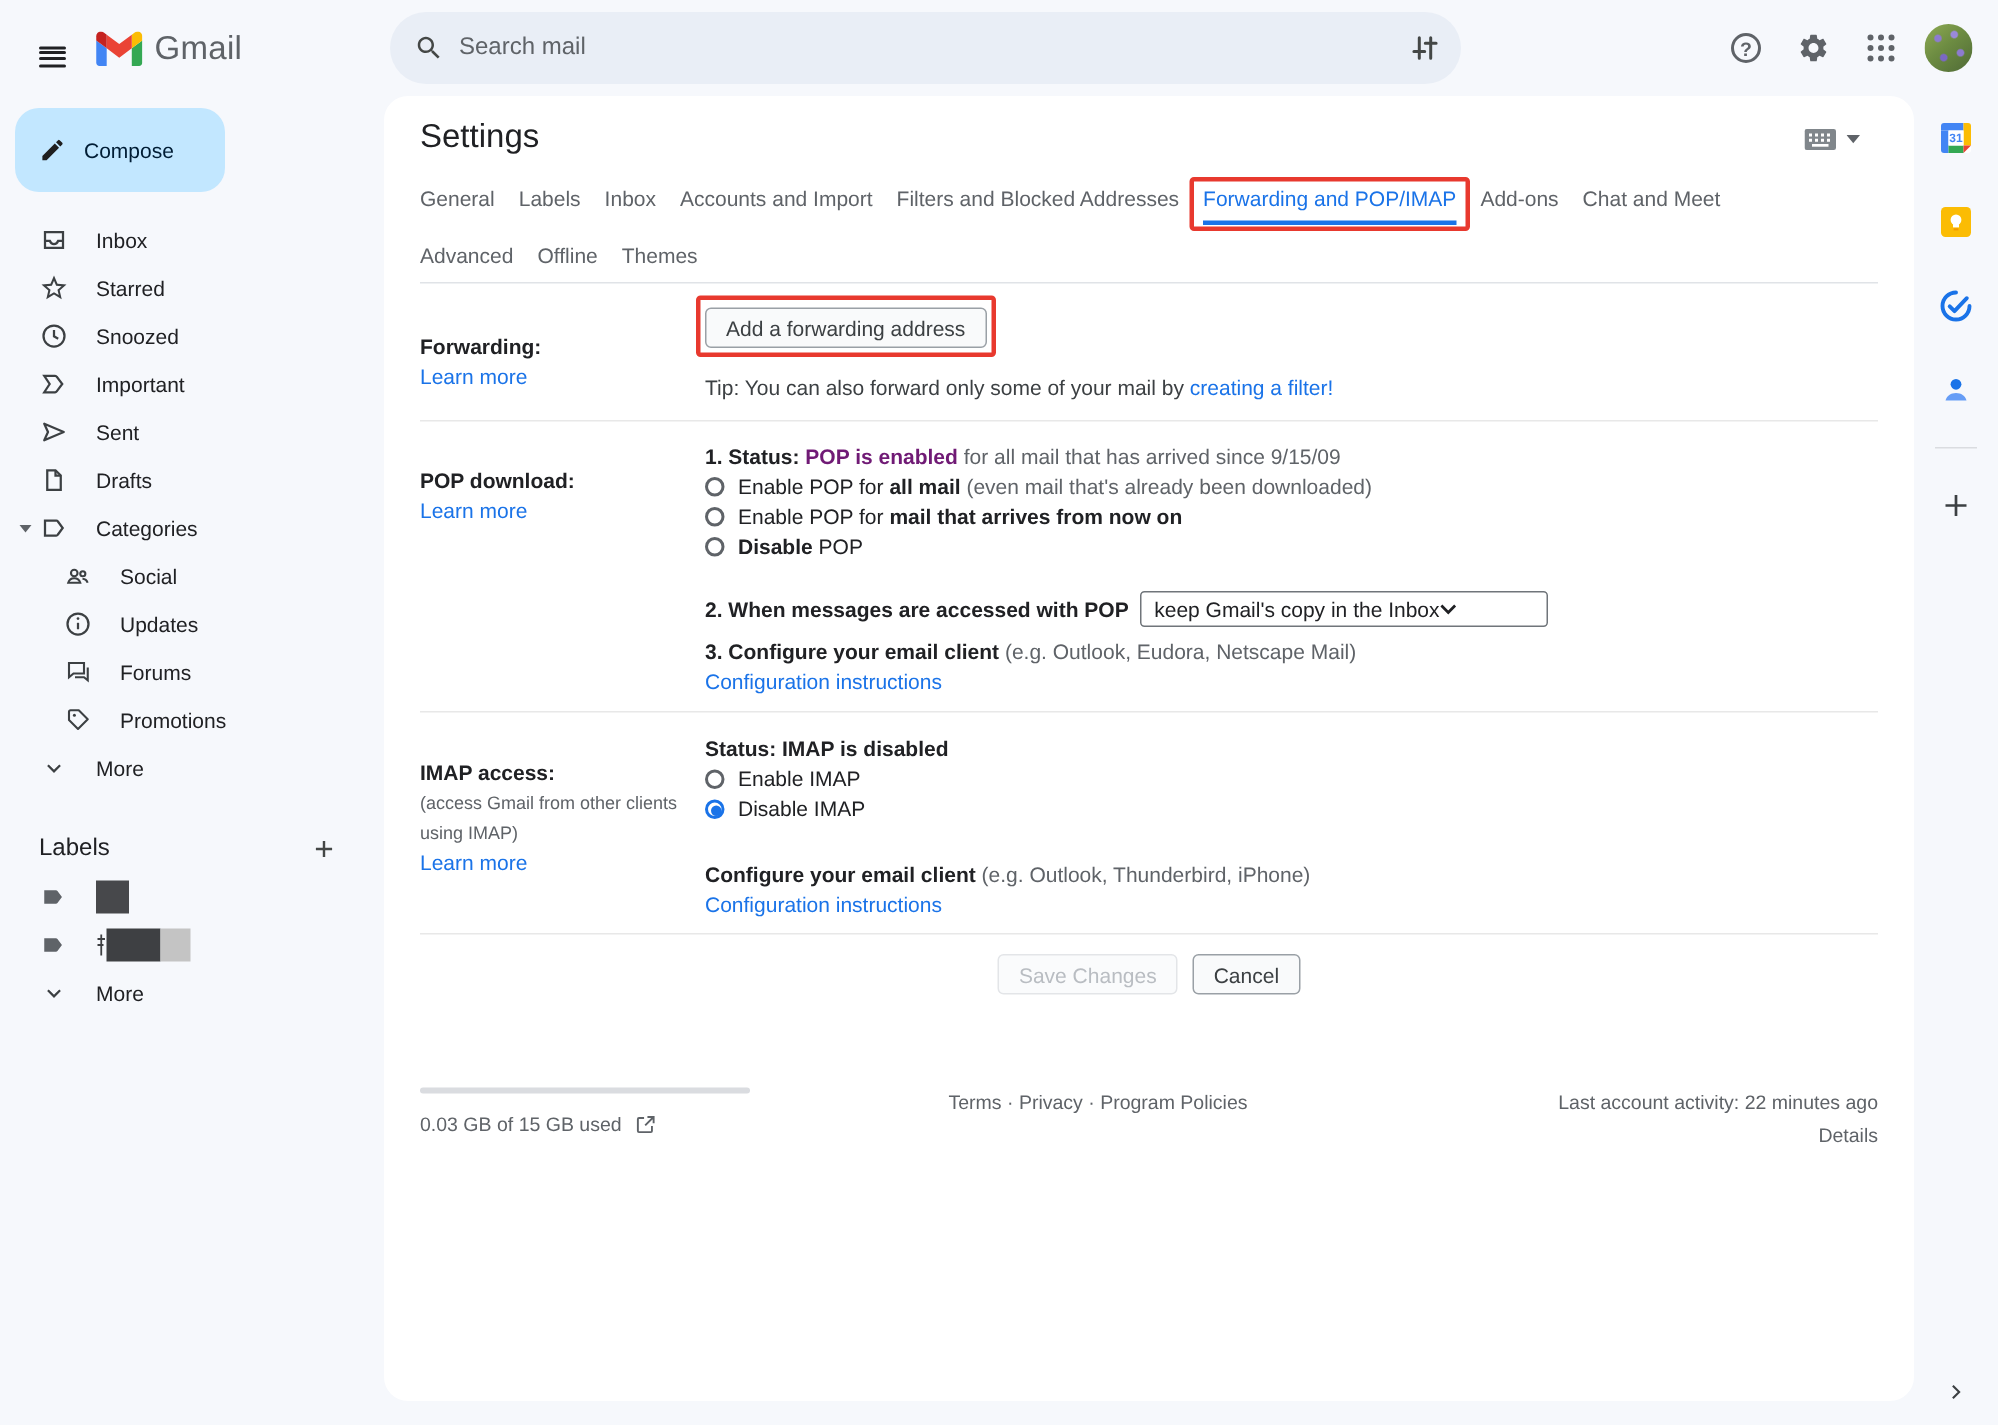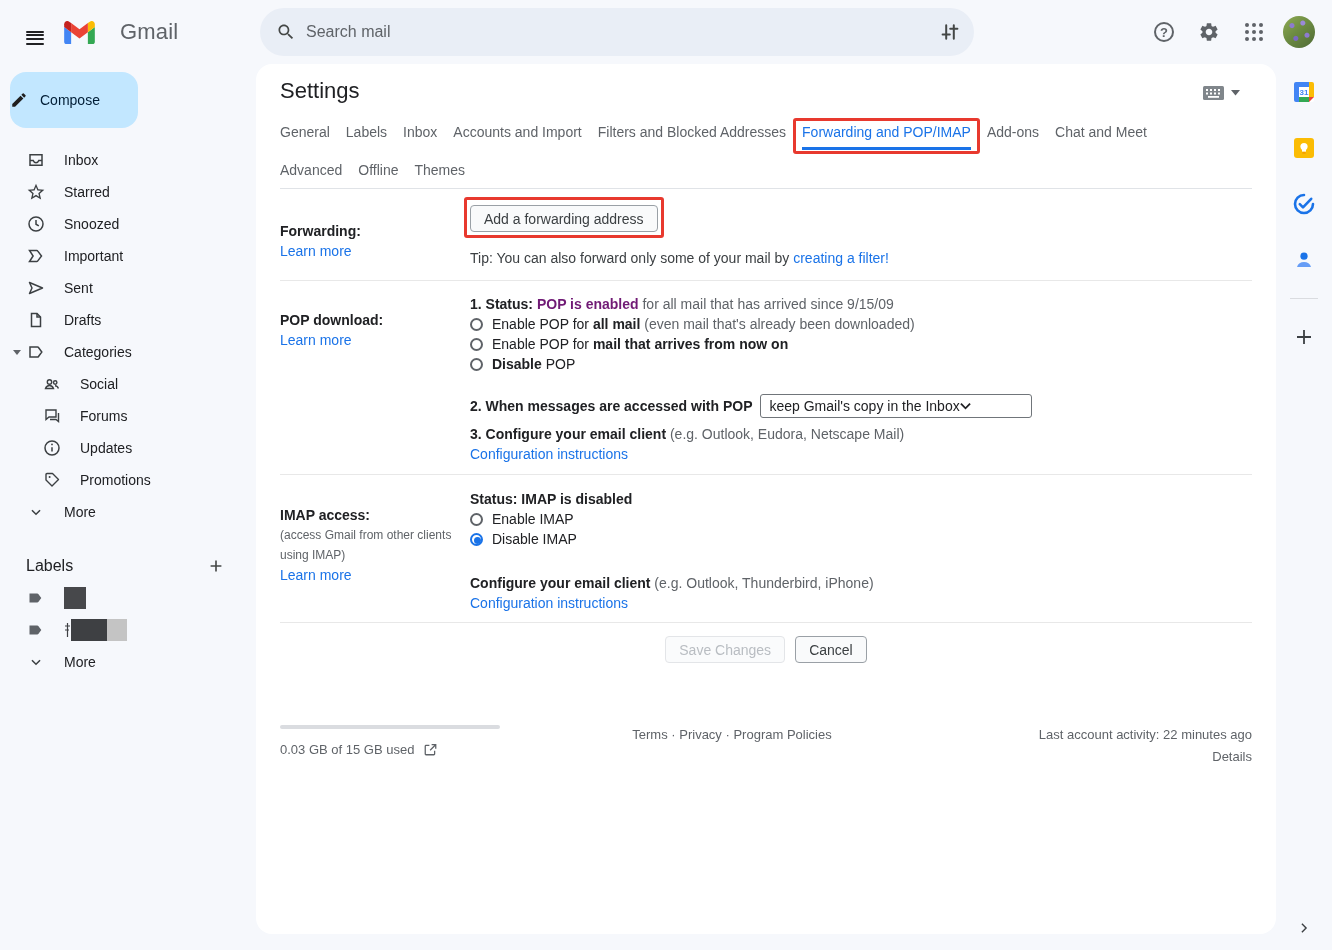--- a/index.html
+++ b/index.html
@@ -8,40 +8,40 @@
   body {
     background:#f6f8fc;
     font-family:"Liberation Sans","DejaVu Sans",sans-serif;
     color:#202124; font-size:14px;
   }
   
   .topbar { position:absolute; left:0; top:0; width:1332px; height:64px; display:flex; align-items:center; }
   .tb-left { width:260px; flex:none; display:flex; align-items:center; padding-left:14px; }
   .iconbtn { width:42px; height:42px; border:none; background:transparent; border-radius:50%; display:flex; align-items:center; justify-content:center; cursor:pointer; }
   .hamburger span { display:block; width:18px; height:2px; background:#202124; margin:2.5px 0; border-radius:1px; }
-  .brand { display:flex; align-items:center; gap:25px; margin-left:8px; cursor:pointer; }
+  .brand { display:flex; align-items:center; gap:8px; margin-left:8px; cursor:pointer; }
   .brand-text { font-size:22px; color:#5f6368; letter-spacing:.2px; }
   .searchbar { width:714px; height:48px; background:#e9eef6; border-radius:28px; display:flex; align-items:center; padding:0 14px 0 16px; gap:10px; }
   .searchbar input { flex:1; border:none; outline:none; background:transparent; font-size:16px; color:#737373; font-family:inherit; }
   .searchbar input::placeholder { color:#5f6368; }
   .tb-right { margin-left:auto; display:flex; align-items:center; padding-right:12px; gap:3px; }
   .avatar { width:32px; height:32px; border-radius:50%;
     background:
       radial-gradient(circle at 28% 30%, #8d7bd0 0 2px, rgba(0,0,0,0) 3px),
       radial-gradient(circle at 62% 22%, #9a89da 0 2px, rgba(0,0,0,0) 3px),
       radial-gradient(circle at 75% 60%, #8d7bd0 0 2px, rgba(0,0,0,0) 3px),
       radial-gradient(circle at 40% 70%, #7a68c4 0 2px, rgba(0,0,0,0) 3px),
       linear-gradient(140deg,#8fab54,#6d8c42 45%,#4f6a36);
     cursor:pointer; }
   .helpq { width:20px; height:20px; border:2px solid #5f6368; border-radius:50%; display:flex; align-items:center; justify-content:center; font-size:13px; font-weight:bold; color:#5f6368; }
   .appsgrid { display:grid; grid-template-columns:repeat(3,4px); grid-gap:3px; }
   .appsgrid i { width:4px; height:4px; border-radius:50%; background:#5f6368; }
   
   .sidebar { position:absolute; left:0; top:64px; width:256px; bottom:0; }
-  .compose { margin:8px 0 0 10px; width:128px; height:56px; background:#c2e7ff; border:none; border-radius:16px; display:flex; align-items:center; gap:12px; font-size:14px; color:#001d35; font-family:inherit; cursor:pointer; }
+  .compose { margin:8px 0 0 10px; width:140px; height:56px; background:#c2e7ff; border:none; border-radius:16px; display:flex; align-items:center; gap:12px; padding-left:16px; font-size:14px; color:#001d35; font-family:inherit; cursor:pointer; }
   .navlist { margin-top:16px; }
   .nav-item { position:relative; display:flex; align-items:center; height:32px; padding-left:26px; gap:18px; font-size:14px; color:#202124; cursor:pointer; border-radius:0 16px 16px 0; }
   .nav-item.sub { padding-left:42px; }
   .nicon { width:20px; height:20px; flex:none; display:flex; align-items:center; justify-content:center; }
   .twisty { position:absolute; left:13px; top:14px; width:0; height:0; border-left:4px solid transparent; border-right:4px solid transparent; border-top:5px solid #5f6368; }
   .labels-head { margin-top:22px; height:32px; display:flex; align-items:center; justify-content:space-between; padding:0 26px; }
   .labels-title { font-size:16px; color:#202124; }
   .redact { display:inline-block; height:22px; }
   .redact.d1 { width:22px; background:#47484b; }
   .redact.d2 { width:36px; background:#3e4043; }
@@ -235,37 +235,37 @@
               <path d="M3.5 14.5c.6-2 2.2-3 4-3s3.4 1 4 3z"></path>
               <path d="M13 11.8c1.6.1 2.9 1 3.4 2.7"></path>
             </g>
           </svg>
         </span>
       <span>Social</span>
     </div>
     <div class="nav-item sub">
       <span class="nicon">
           <svg width="20" height="20" viewBox="0 0 20 20">
+            <circle cx="10" cy="10" r="7" fill="none" stroke="#3c4043" stroke-width="1.5"></circle>
+            <line x1="10" y1="9.2" x2="10" y2="13.5" stroke="#3c4043" stroke-width="1.5"></line>
+            <circle cx="10" cy="6.4" r="0.9" fill="#3c4043"></circle>
+          </svg>
+        </span>
+      <span>Updates</span>
+    </div>
+    <div class="nav-item sub">
+      <span class="nicon">
+          <svg width="20" height="20" viewBox="0 0 20 20">
             <g fill="none" stroke="#3c4043" stroke-width="1.4">
               <path d="M4 4h10v7H7l-3 2.5z"></path>
               <path d="M16.5 7v8.5L14 13.5H8"></path>
             </g>
           </svg>
         </span>
       <span>Forums</span>
-    </div>
-    <div class="nav-item sub">
-      <span class="nicon">
-          <svg width="20" height="20" viewBox="0 0 20 20">
-            <circle cx="10" cy="10" r="7" fill="none" stroke="#3c4043" stroke-width="1.5"></circle>
-            <line x1="10" y1="9.2" x2="10" y2="13.5" stroke="#3c4043" stroke-width="1.5"></line>
-            <circle cx="10" cy="6.4" r="0.9" fill="#3c4043"></circle>
-          </svg>
-        </span>
-      <span>Updates</span>
     </div>
     <div class="nav-item sub">
       <span class="nicon">
           <svg width="20" height="20" viewBox="0 0 20 20">
             <path fill="none" stroke="#3c4043" stroke-width="1.4" stroke-linejoin="round" d="M10.5 3.5l6 6-6.5 6.5-6-6V4.5a1 1 0 011-1z"></path>
             <circle cx="7.6" cy="6.9" r="1" fill="#3c4043"></circle>
           </svg>
         </span>
       <span>Promotions</span>
     </div>

